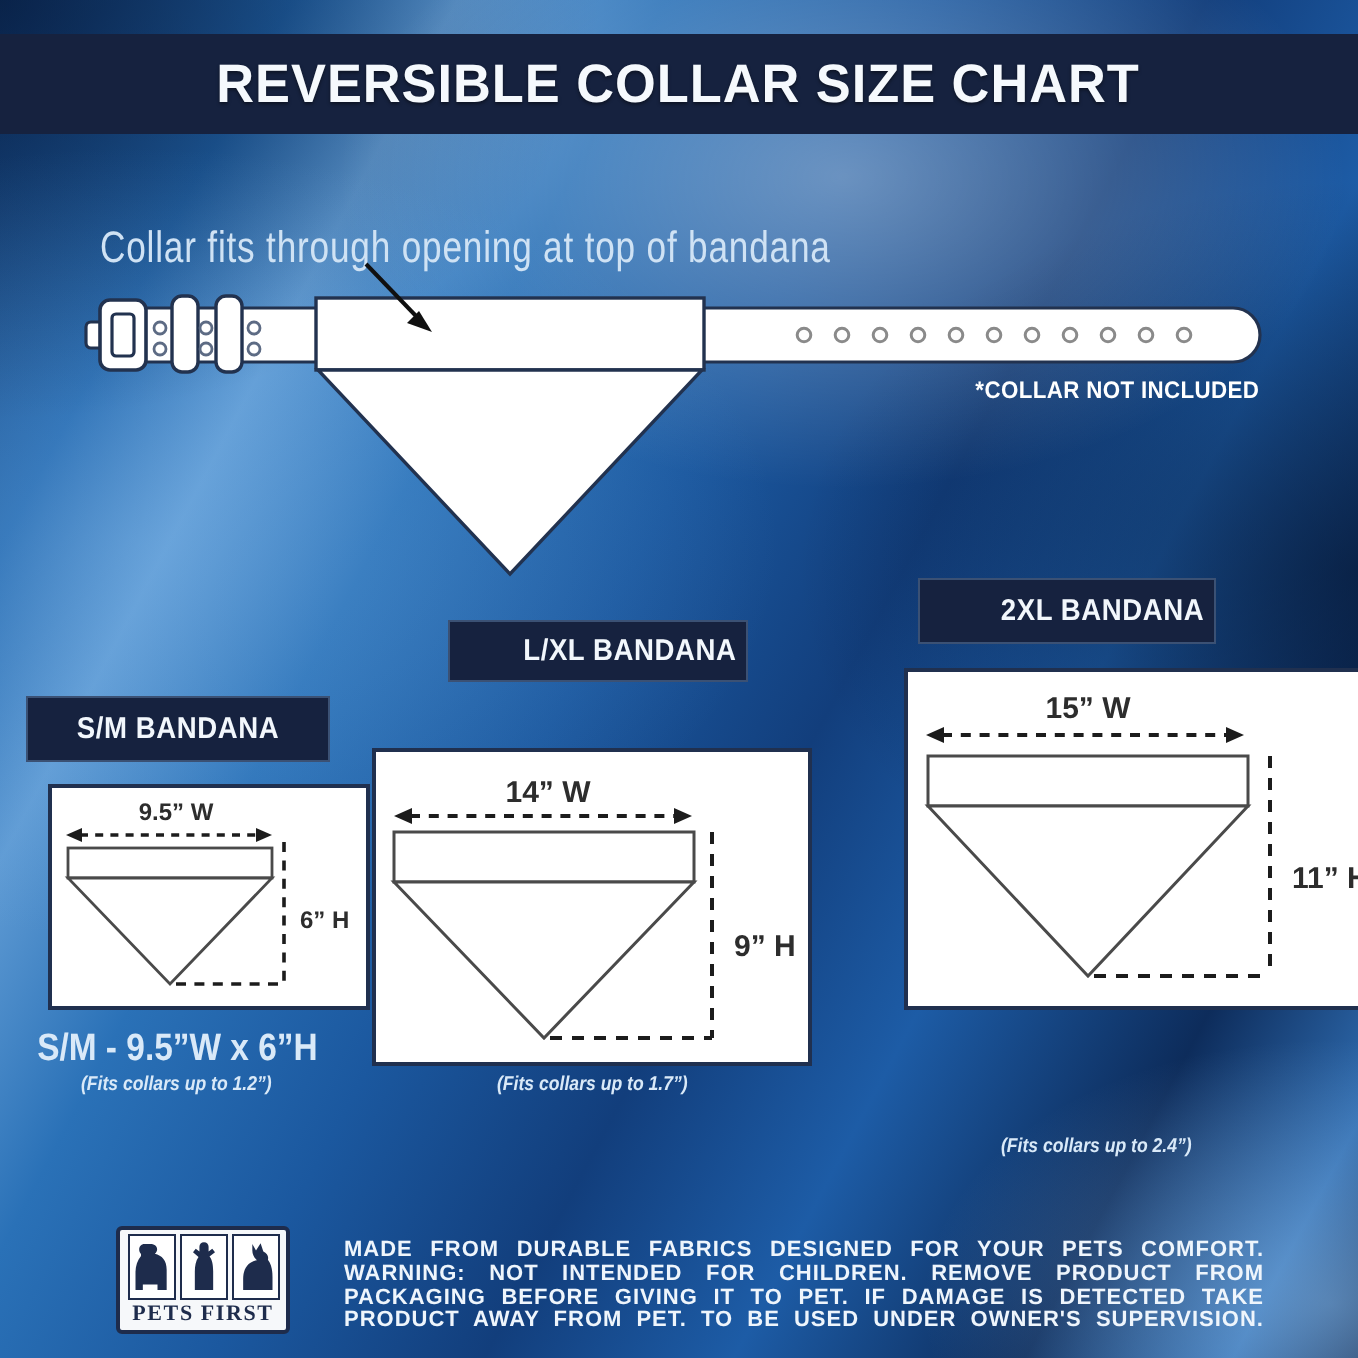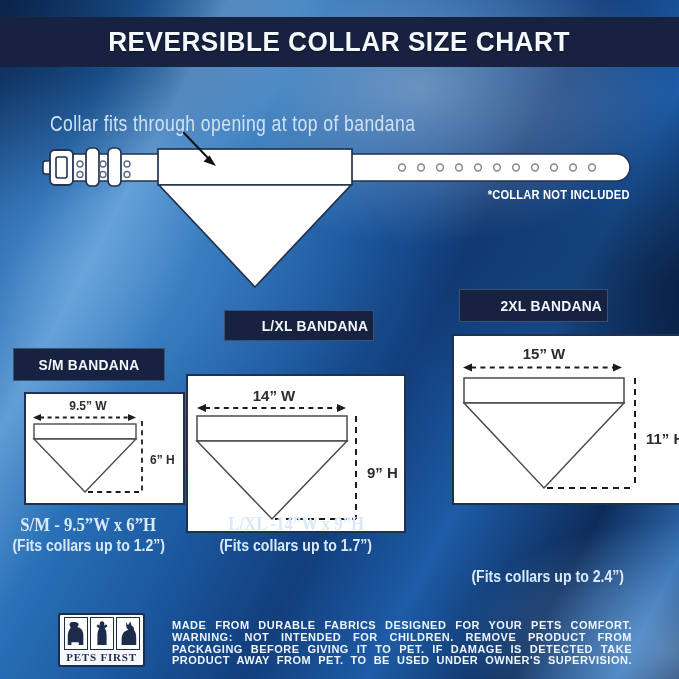--- a/index.html
+++ b/index.html
@@ -32,22 +32,22 @@
   .collar-svg{left:0;top:0;}
 
   
   .size-head{background:#16223f;border:1px solid rgba(130,170,215,0.35);
              display:flex;align-items:center;justify-content:center;}
   .size-head span{color:#f2f7fc;font-weight:bold;font-size:15px;letter-spacing:0.3px;
                   transform:scaleX(0.92);white-space:nowrap;}
   .panel{background:#ffffff;border:2px solid #20304f;box-sizing:border-box;}
   .size-caption{color:#d9e9f8;font-weight:bold;text-align:center;}
   .size-caption .squish{transform:scaleX(0.88);transform-origin:center;}
-  .caption-main{font-size:19px;font-family:Liberation Serif, serif;}
-  .caption-sub{font-size:16px;}
+  .caption-main{font-size:19px;}
+  .caption-sub{font-size:10px;font-style:italic;}
 
   
   .head-sm{left:13px;top:348px;width:150px;height:31px;}
   .panel-sm{left:24px;top:392px;width:161px;height:113px;}
   .cap-sm{left:0px;top:514px;width:177px;}
   .fits-sm{left:0px;top:537px;width:177px;}
   
   .head-lxl{left:224px;top:310px;width:148px;height:29px;justify-content:flex-end;}
   .panel-lxl{left:186px;top:346px;width:220px;height:159px;margin-top:28px;}
   .cap-lxl{left:186px;top:513px;width:220px;}
@@ -173,23 +173,20 @@
       </g>
       <rect x="9" y="40" width="150" height="25" fill="#ffffff" stroke="#4a4a4a" stroke-width="1.5"></rect>
       <path d="M9 65 L159 65 L84 143 Z" fill="#ffffff" stroke="#4a4a4a" stroke-width="1.5"></path>
       <g stroke="#1c1c1c" stroke-width="2">
         <line x1="168" y1="40" x2="168" y2="143" stroke-dasharray="6 5"></line>
         <line x1="87" y1="143" x2="168" y2="143" stroke-dasharray="6 5"></line>
       </g>
       <text x="179" y="102" font-size="15" text-anchor="start">9” H</text>
     </svg>
   </div>
-  <div class="abs size-caption caption-main cap-lxl">
-    <span class="squish">L/XL -14”W x 9”H</span>
-  </div>
   <div class="abs size-caption caption-sub fits-lxl">
     <span class="squish">(Fits collars up to 1.7”)</span>
   </div>
 
   <div class="abs size-head head-2xl">
     <span>2XL BANDANA</span>
   </div>
   <div class="abs panel panel-2xl">
     <svg class="diagram" width="236" height="167" viewBox="0 0 236 167">
       <text x="90" y="23" font-size="15" text-anchor="middle">15” W</text>

